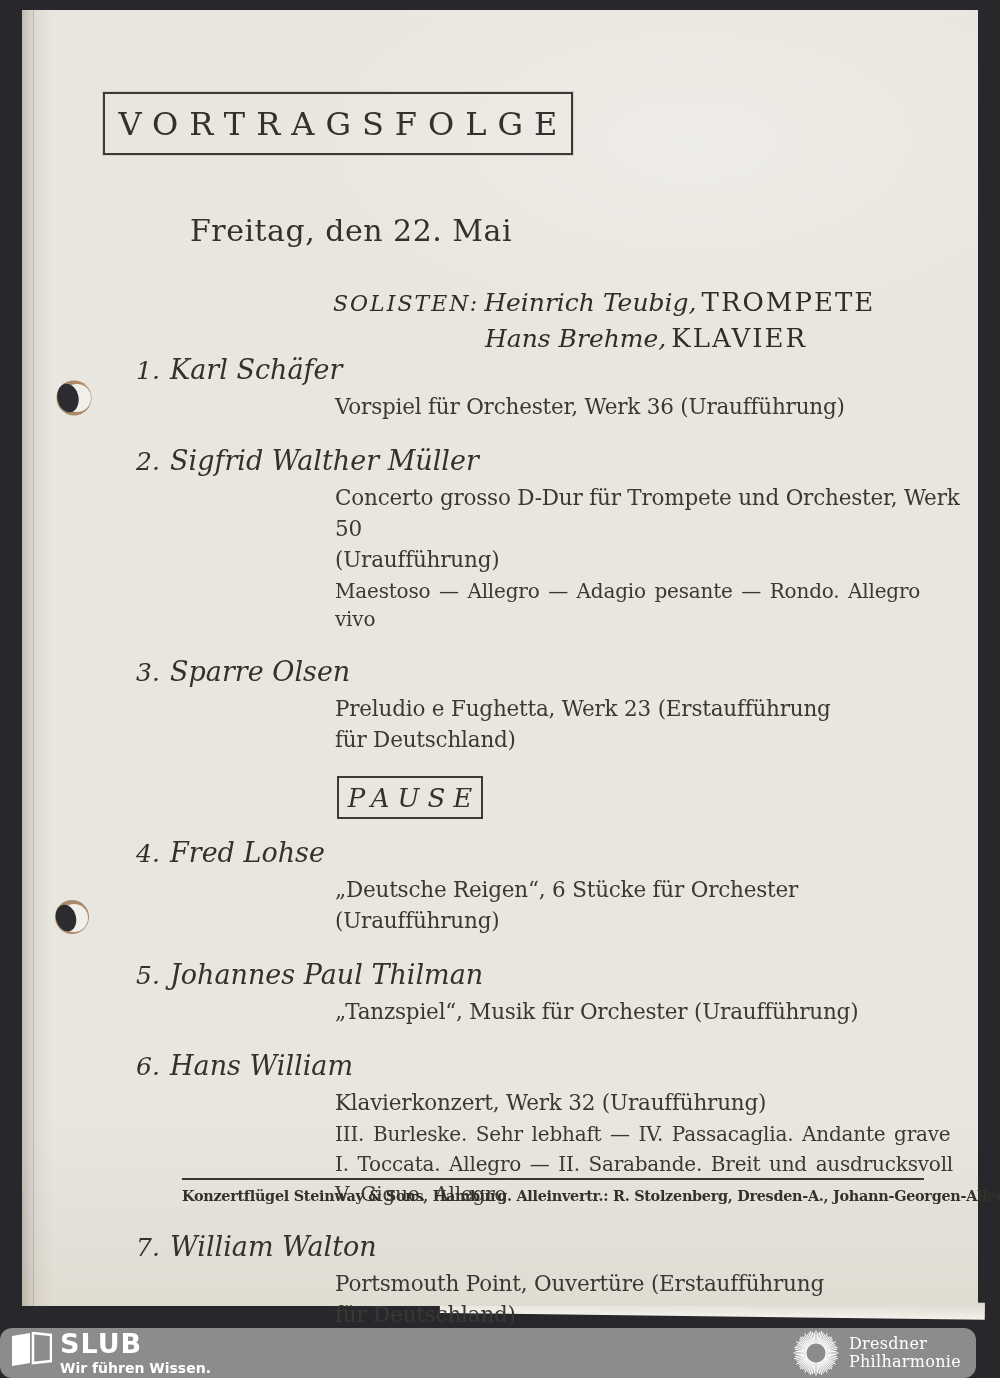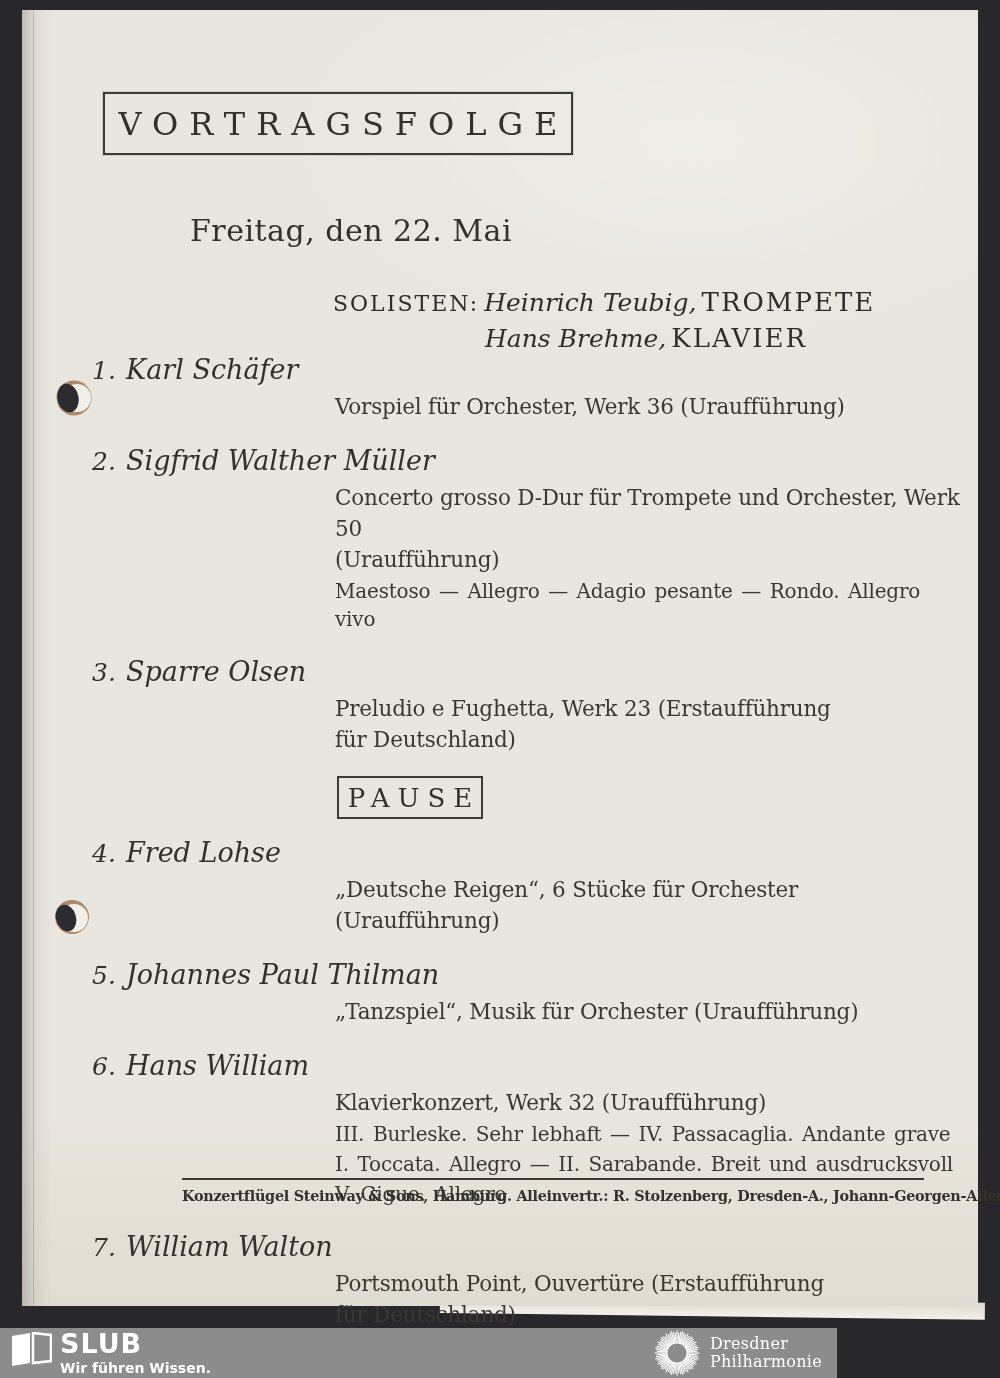--- a/index.html
+++ b/index.html
@@ -75,30 +75,30 @@
   .date-line{
     position:absolute;left:168px;top:203px;
     font-size:30px;color:#33312c;
     letter-spacing:0.5px;
   }
   .soloists{
     position:absolute;left:311px;top:276px;width:600px;
     line-height:32px;
   }
   .soloists .row2{padding-left:152px;}
-  .sol-label{font-size:22px;letter-spacing:2px;}
+  .sol-label{font-size:22px;letter-spacing:2px;font-style:italic;}
   .sol-name{font-size:25px;font-style:italic;}
   .sol-inst{font-size:26px;letter-spacing:2px;}
 
   .program{
     position:absolute;left:0;top:342px;width:940px;
   }
   .item{margin-bottom:21px;}
   .item-head{
-    padding-left:70px;
+    padding-left:114px;
     font-style:italic;
     font-size:27px;line-height:36px;
     color:#33312c;
   }
   .item-number{display:inline-block;width:34px;font-size:25px;}
   .item-details{padding-left:313px;margin-top:2px;}
   .work-line{
     font-size:21.5px;line-height:31px;color:var(--ink-soft);
     letter-spacing:-0.2px;
   }
@@ -106,41 +106,42 @@
     font-size:20px;line-height:28px;color:var(--ink-soft);
     word-spacing:2.5px;margin-top:2px;letter-spacing:-0.2px;
   }
   .pause-box{
     margin:10px 0 16px 315px;
     width:146px;height:43px;
     border:2px solid #3c3a35;
     display:flex;align-items:center;justify-content:center;
   }
   .pause-box span{
-    font-size:26px;letter-spacing:8px;padding-left:8px;
+    font-style:italic;font-size:26px;letter-spacing:8px;padding-left:8px;
     color:#33312c;
   }
   .footer-rule{
     position:absolute;left:160px;top:1168px;width:742px;height:2px;
     background:#3a3833;
   }
   .footer-note{
     position:absolute;left:160px;top:1177px;width:760px;
     font-size:15px;font-weight:bold;color:#33312c;
     letter-spacing:-0.3px;white-space:nowrap;
     transform:scaleX(0.96);transform-origin:left top;
   }
 
   
   .bottom-bar{
-    position:absolute;left:0;top:1328px;width:837px;height:50px;
+    position:absolute;left:0;top:1328px;width:976px;height:50px;
     background:var(--bar);
     z-index:5;
     font-family:"DejaVu Sans", sans-serif;
     color:#fff;
+    border-radius:12px;
   }
   .slub{position:absolute;left:10px;top:2px;display:flex;}
   .slub-icon{width:42px;height:34px;margin-top:2px;}
   .slub-text{margin-left:8px;}
   .slub-name{font-size:27px;font-weight:bold;letter-spacing:1px;line-height:28px;}
   .slub-tagline{font-size:14px;font-weight:bold;margin-top:2px;}
   .philharmonie{position:absolute;right:15px;top:0;height:50px;display:flex;align-items:center;}
   .dp-icon{width:46px;height:46px;margin-right:10px;}
   .dp-text{font-family:"DejaVu Serif", serif;font-size:16px;line-height:18px;letter-spacing:0.3px;}
 </style>

